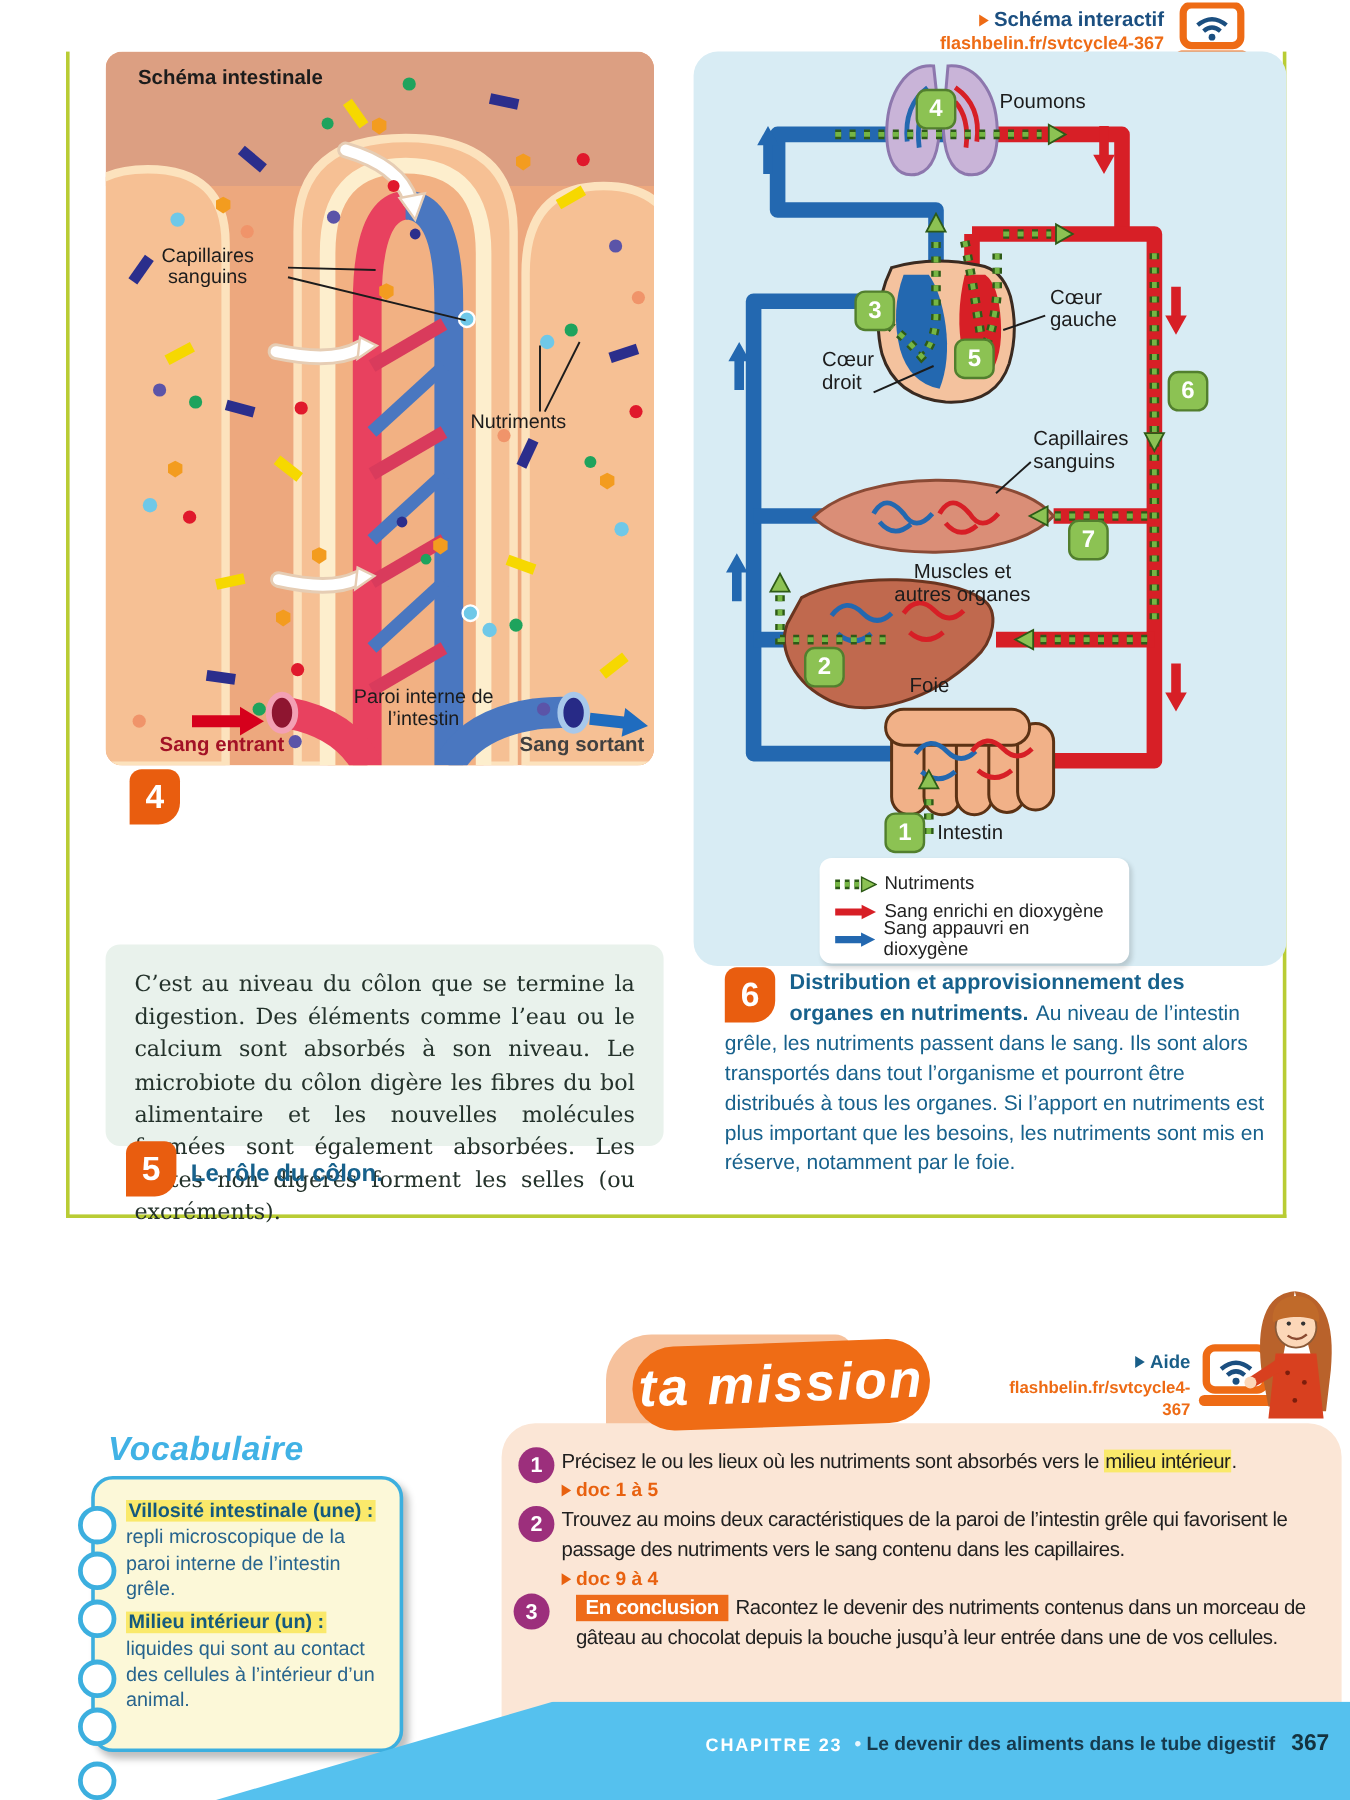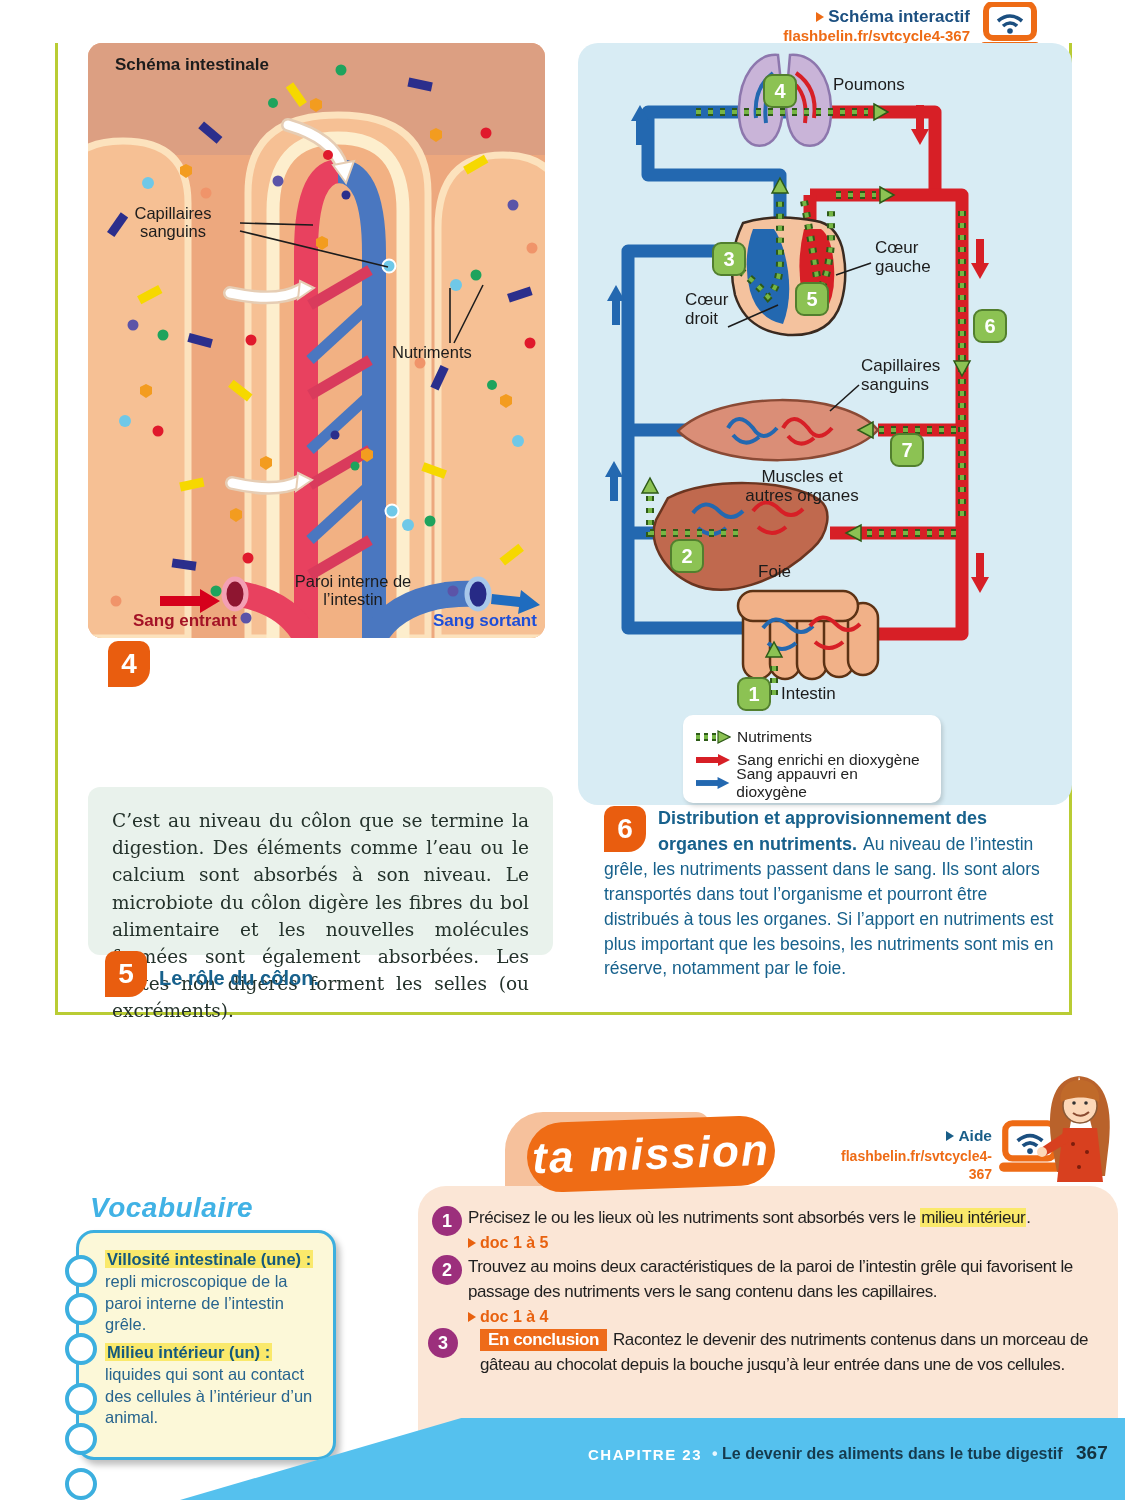--- a/index.html
+++ b/index.html
@@ -212,21 +212,21 @@
         <line x1="366" y1="300" x2="395" y2="242"></line>
   </g>
 </svg>
 </div>
 
 <div class="figlabel b" style="left:115px;top:55px;font-size:17px;">Schéma intestinale</div>
 <div class="figlabel" style="left:118px;top:204px;width:110px;text-align:center;">Capillaires sanguins</div>
 <div class="figlabel" style="left:392px;top:343px;">Nutriments</div>
 <div class="figlabel" style="left:283px;top:572px;width:140px;text-align:center;">Paroi interne de l’intestin</div>
 <div class="figlabel b" style="left:133px;top:611px;color:#a31226;font-size:17px;">Sang entrant</div>
-<div class="figlabel b" style="left:433px;top:611px;color:#1d4ed8;font-size:17px;">Sang sortant</div>
+<div class="figlabel b" style="left:433px;top:611px;color:#404040;font-size:17px;">Sang sortant</div>
 
 <div class="caption" style="left:108px;top:641px;width:424px;">
   <span class="obadge">4</span>
 </div>
 
 <div class="doc5"><span>C’est au niveau du côlon que se termine la digestion. Des éléments comme l’eau ou le calcium sont absorbés à son niveau. Le microbiote du côlon digère les fibres du bol alimentaire et les nouvelles molécules formées sont également absorbées. Les restes non digérés forment les selles (ou excréments).</span></div>
 <div class="caption" style="left:105px;top:951px;width:420px;">
   <span class="obadge">5</span>
   <span style="display:inline-block;margin-top:14px;">Le rôle du côlon.</span>
 </div>
@@ -451,21 +451,21 @@
 <div class="qbadge" style="left:432px;top:1206px;">1</div>
 <div class="qtext" style="left:468px;top:1205px;">
   <span>Précisez le ou les lieux où les nutriments sont absorbés vers le </span><span class="hl">milieu intérieur</span><span>.</span>
 </div>
 <div class="docref" style="left:468px;top:1234px;">
   <span class="tri"></span><span>doc 1 à 5</span>
 </div>
 <div class="qbadge" style="left:432px;top:1255px;">2</div>
 <div class="qtext" style="left:468px;top:1254px;">Trouvez au moins deux caractéristiques de la paroi de l’intestin grêle qui favorisent le passage des nutriments vers le sang contenu dans les capillaires.</div>
 <div class="docref" style="left:468px;top:1308px;">
-  <span class="tri"></span><span>doc 1 à 4</span>
+  <span class="tri"></span><span>doc 9 à 4</span>
 </div>
 <div class="qbadge" style="left:428px;top:1328px;">3</div>
 <div class="qtext" style="left:480px;top:1327px;">
   <span class="tag">En conclusion</span><span>Racontez le devenir des nutriments contenus dans un morceau de gâteau au chocolat depuis la bouche jusqu’à leur entrée dans une de vos cellules.</span>
 </div>
 
 <div class="footer"></div>
 <div class="fchap">CHAPITRE 23</div>
 <div class="ftitle"><span style="color:#e8f7ff;">•</span> <span>Le devenir des aliments dans le tube digestif</span></div>
 <div class="fpage">367</div>

